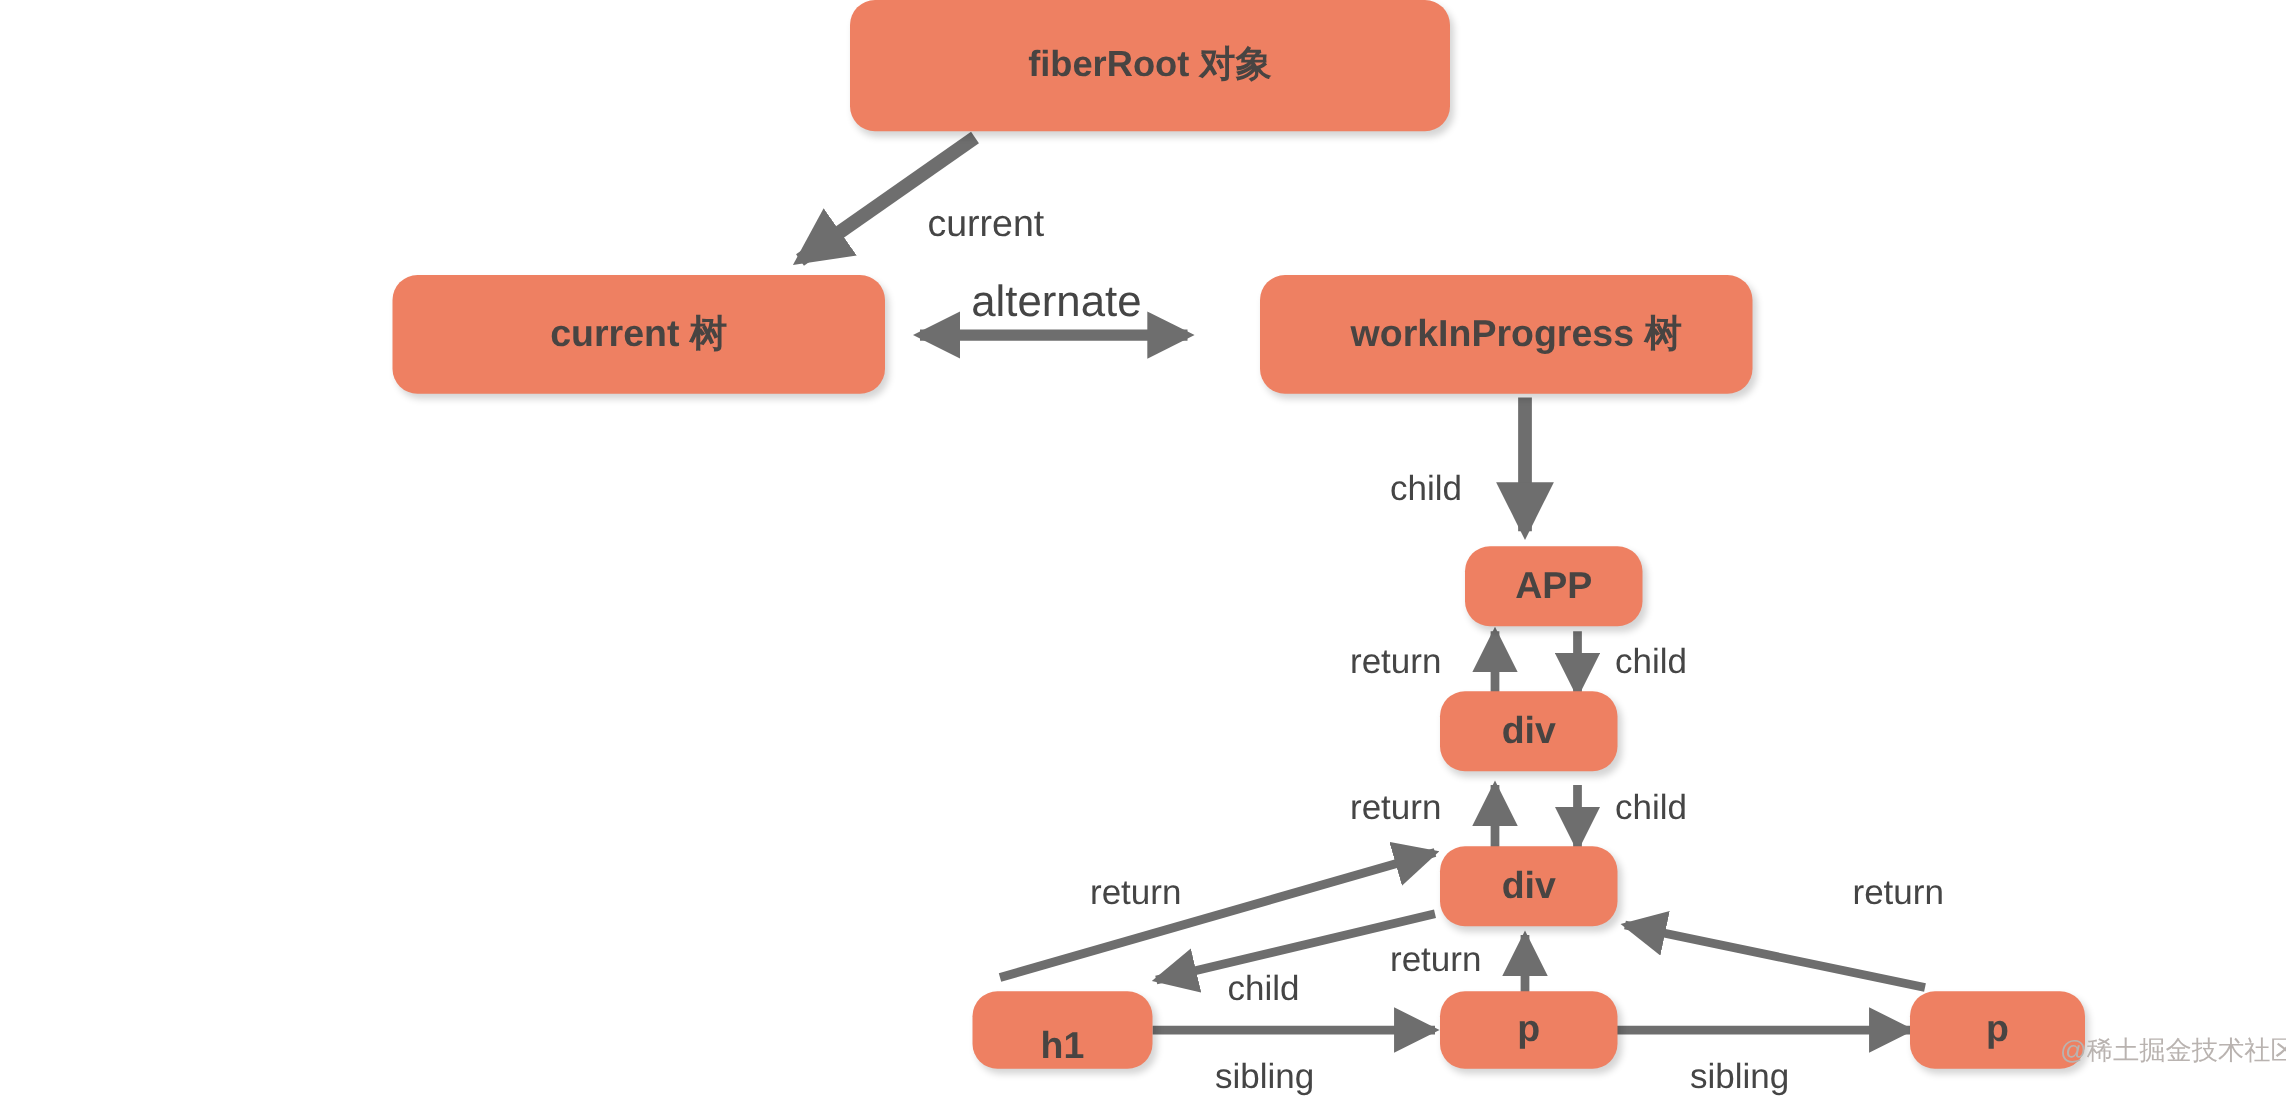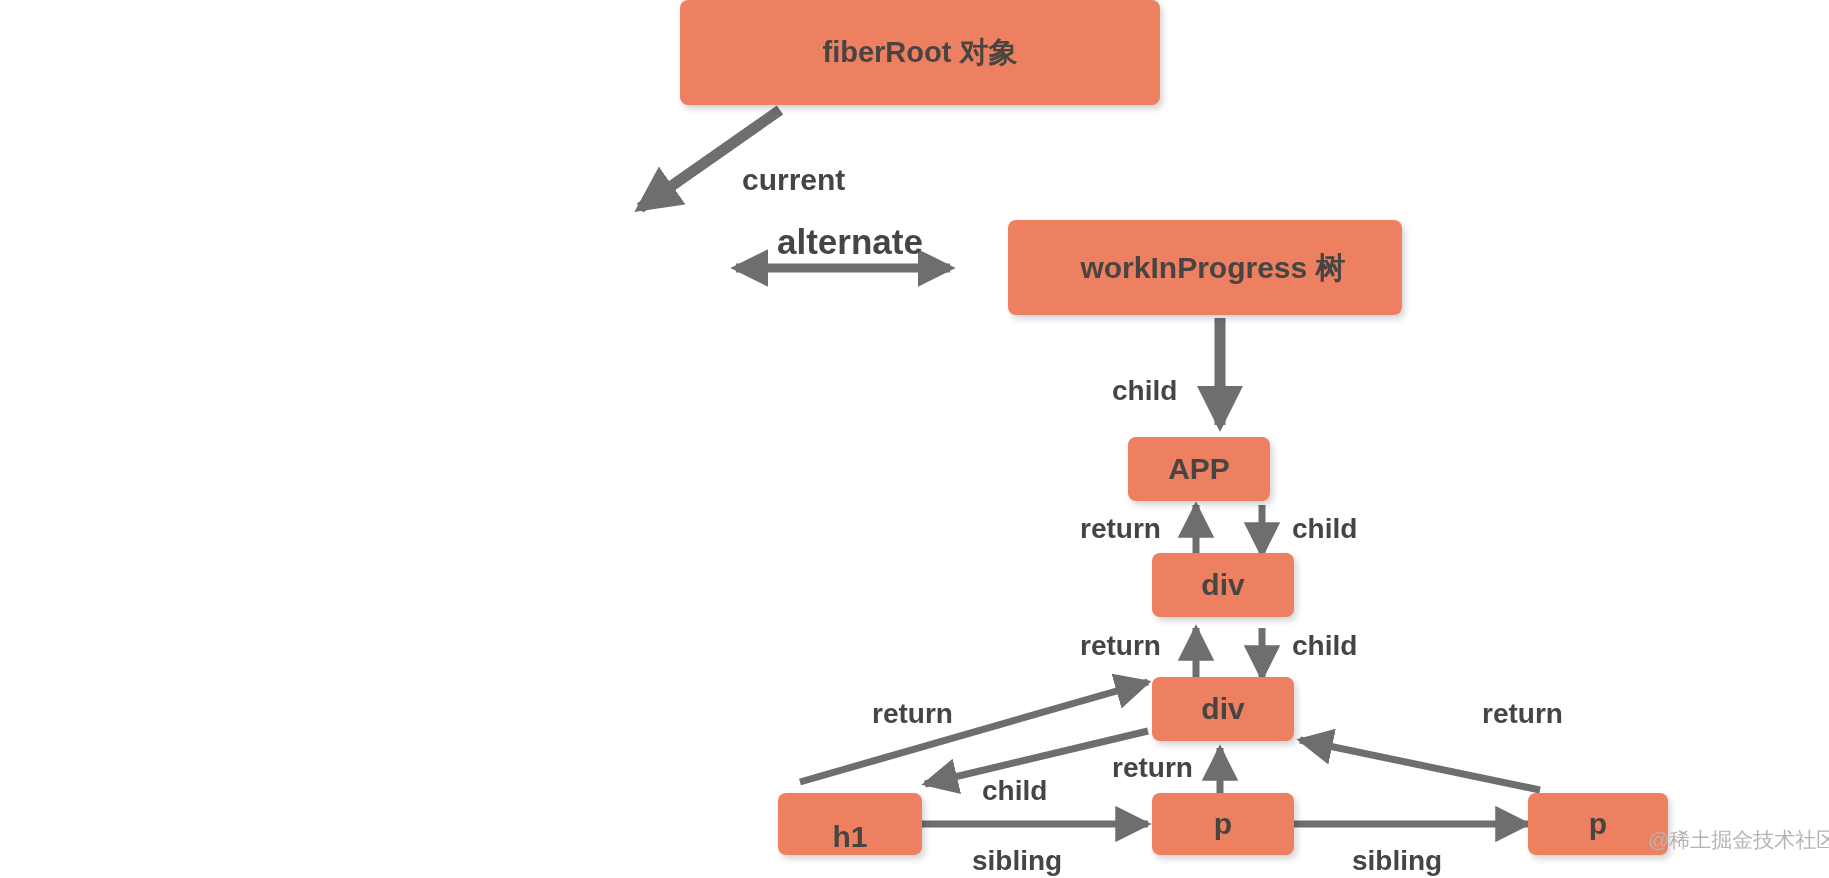--- a/index.html
+++ b/index.html
@@ -23,37 +23,37 @@
   svg.edges {
     position: absolute;
     left: 0; top: 0;
     width: 1829px;
     height: 878px;
     overflow: visible;
   }
   .node {
     position: absolute;
     background: #ee8062;
-    border-radius: 8px;
+    border-radius: 20px;
     box-shadow: 3px 4px 6px rgba(0,0,0,0.17);
     color: #484442;
     font-weight: bold;
     display: flex;
     align-items: center;
     justify-content: center;
     text-align: center;
     line-height: 1.25;
     box-sizing: border-box;
     z-index: 3;
   }
   .node .line { display: block; white-space: nowrap; }
   .edge-label {
     position: absolute;
     color: #454545;
-    font-weight: bold;
+    font-weight: normal;
     white-space: nowrap;
     z-index: 4;
     text-align: right;
   }
   .watermark {
     position: absolute;
     color: #b9b3b0;
     font-weight: normal;
     white-space: nowrap;
     z-index: 5;
@@ -101,26 +101,29 @@
 
     <line x1="922" y1="824" x2="1148" y2="824" stroke="#6e6e6e" stroke-width="7" marker-end="url(#arrow)"></line>
 
     <line x1="1292" y1="824" x2="1528" y2="824" stroke="#6e6e6e" stroke-width="7" marker-end="url(#arrow)"></line>
   </svg>
 
   <div class="node" style="left:680px; top:0px; width:480px; height:105px; font-size:29px; flex-direction:column;">
     <span class="line">fiberRoot 对象</span>
   </div>
 
+  <div class="node" style="left:314px; top:220px; width:394px; height:95px; font-size:30px;">
+    <span class="line">current 树</span>
+  </div>
 
   <div class="node" style="left:1008px; top:220px; width:394px; height:95px; font-size:30px;padding-left:16px;">
     <span class="line">workInProgress 树</span>
   </div>
 
-  <div class="node" style="left:1128px; top:437px; width:142px; height:64px; font-size:30px;">
+  <div class="node" style="left:1172px; top:437px; width:142px; height:64px; font-size:30px;">
     <span class="line">APP</span>
   </div>
 
   <div class="node" style="left:1152px; top:553px; width:142px; height:64px; font-size:30px;">
     <span class="line">div</span>
   </div>
 
   <div class="node" style="left:1152px; top:677px; width:142px; height:64px; font-size:30px;">
     <span class="line">div</span>
   </div>

